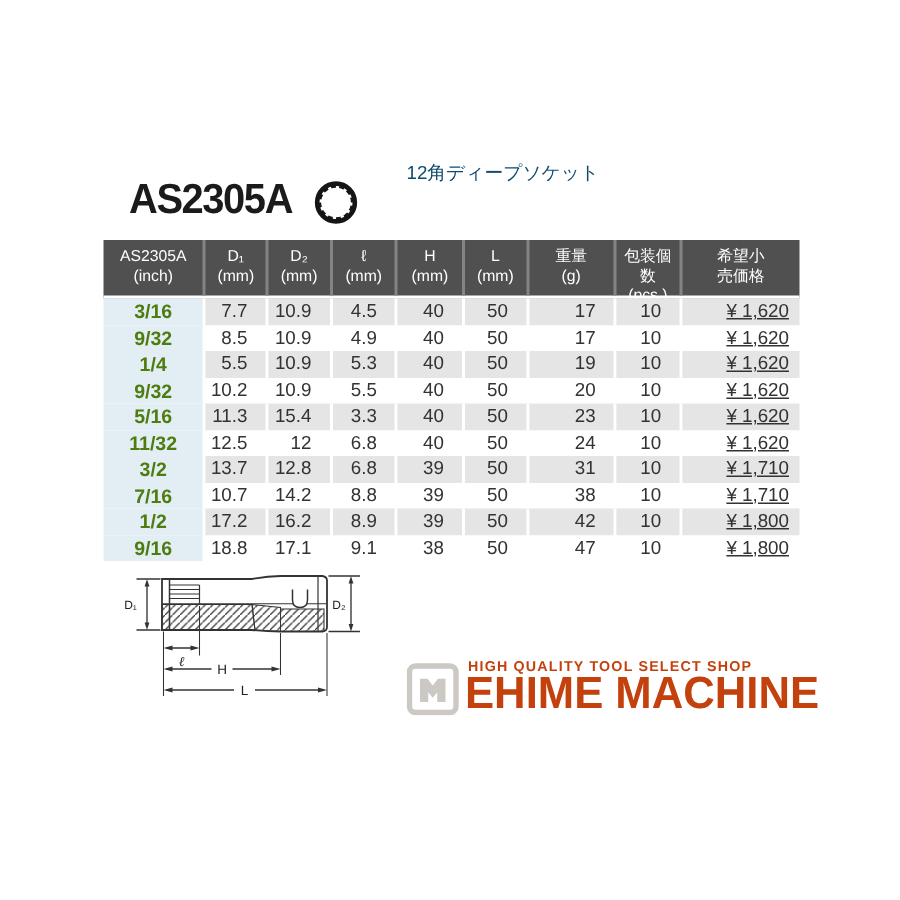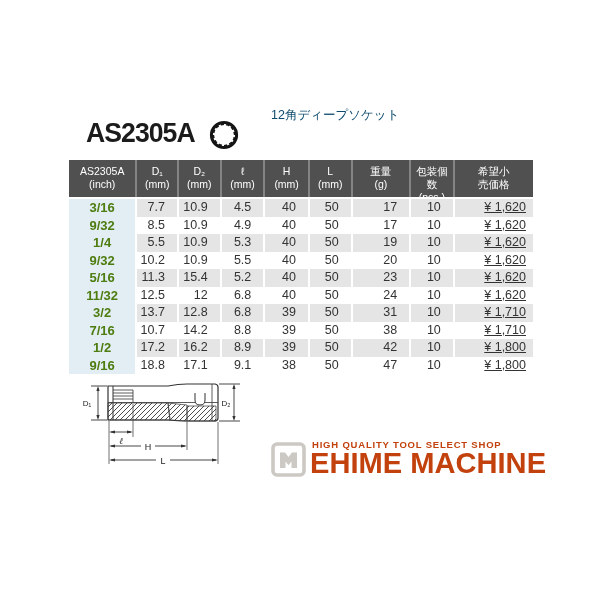--- a/index.html
+++ b/index.html
@@ -151,21 +151,21 @@
         <div class="tcell col-4">40</div>
         <div class="tcell col-5">50</div>
         <div class="tcell col-6">20</div>
         <div class="tcell col-7">10</div>
         <div class="tcell col-8">¥ 1,620</div>
       </div>
       <div class="trow odd">
         <div class="tcell col-0">5/16</div>
         <div class="tcell col-1">11.3</div>
         <div class="tcell col-2">15.4</div>
-        <div class="tcell col-3">5.2</div>
+        <div class="tcell col-3">3.3</div>
         <div class="tcell col-4">40</div>
         <div class="tcell col-5">50</div>
         <div class="tcell col-6">23</div>
         <div class="tcell col-7">10</div>
         <div class="tcell col-8">¥ 1,620</div>
       </div>
       <div class="trow even">
         <div class="tcell col-0">11/32</div>
         <div class="tcell col-1">12.5</div>
         <div class="tcell col-2">12</div>

